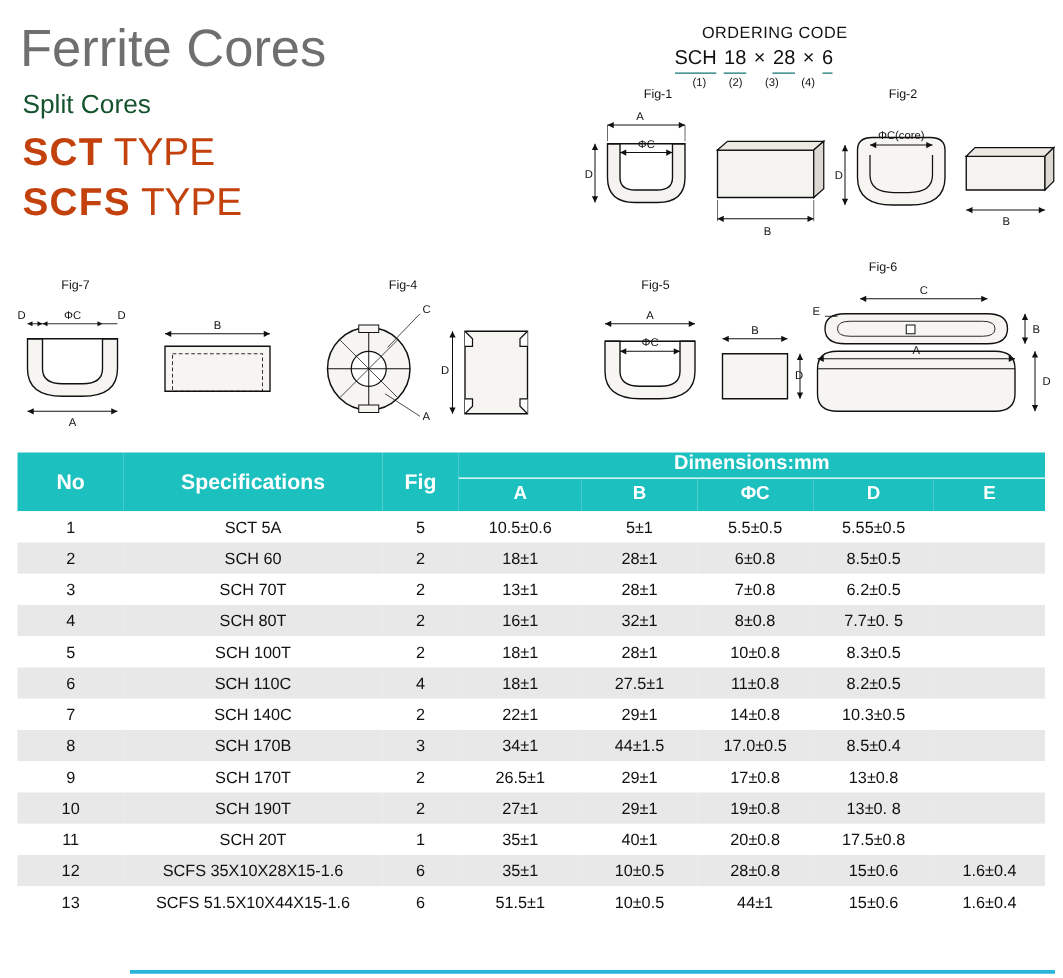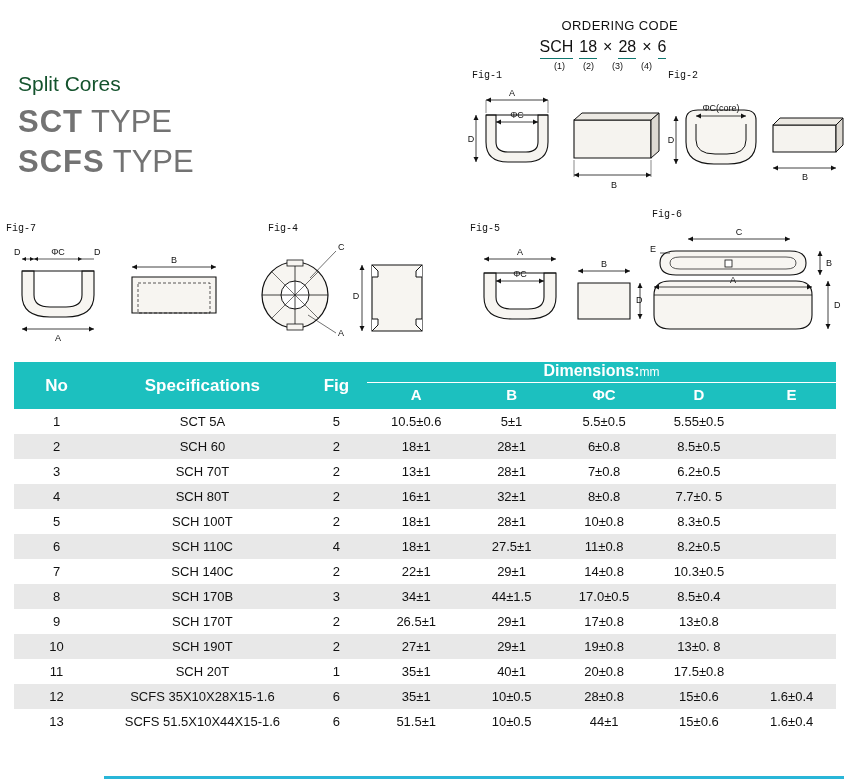--- a/index.html
+++ b/index.html
@@ -36,21 +36,21 @@
     left: 18px;
     top: 72px;
     font-size: 21px;
     color: #14532d;
     font-weight: normal;
   }
   .type-line {
     position: absolute;
     left: 18px;
     font-size: 31px;
-    color: #737373;
+    color: #c2410c;
     white-space: nowrap;
   }
   .type-line .bold {
     font-weight: bold;
     letter-spacing: 1px;
   }
   .type-line .norm {
     font-weight: normal;
   }
   #type1 { top: 104px; }
@@ -104,21 +104,22 @@
   .ordering-legend div span.col2 {
     display: inline-block;
     width: 84px;
   }
 
   
   .fig-label {
     position: absolute;
     font-size: 10px;
     color: #111;
-    font-family: Liberation Mono, monospace;
+    font-family: Liberation Sans, sans-serif;
+    margin-left: 43px;
   }
   .figwrap { position: absolute; }
   .dim-text {
     font-size: 9px;
     fill: #111;
     font-family: "Liberation Sans", sans-serif;
   }
 
   
   .table-area {
@@ -141,21 +142,21 @@
   }
   .th-no, .th-spec, .th-fig {
     font-size: 17px;
     vertical-align: middle;
   }
   .th-dims-top {
     font-size: 16px;
     padding-bottom: 2px !important;
     border-bottom: 1.5px solid #ffffff !important;
   }
-  .th-dims-top .unit { font-size: 12px; font-weight: normal; }
+  .th-dims-top .unit { font-size: 16px; font-weight: bold; }
   .th-sub {
     font-size: 15px;
     padding: 3px 0 6px 0 !important;
   }
   table.spec tbody td {
     padding: 5px 2px;
     text-align: center;
     color: #111;
     font-size: 13px;
     border: none;
@@ -179,20 +180,21 @@
     width: 740px;
     height: 3px;
     background: #29b6d8;
   }
 </style>
 </head>
 <body>
 
 <div class="header">
 
+  <div class="title-main">Ferrite Cores</div>
   <div class="title-sub">Split Cores</div>
 
   <div class="type-line" id="type1">
     <span class="bold">SCT</span><span class="norm"> TYPE</span>
   </div>
   <div class="type-line" id="type2">
     <span class="bold">SCFS</span><span class="norm"> TYPE</span>
   </div>
 
   <div class="ordering">

